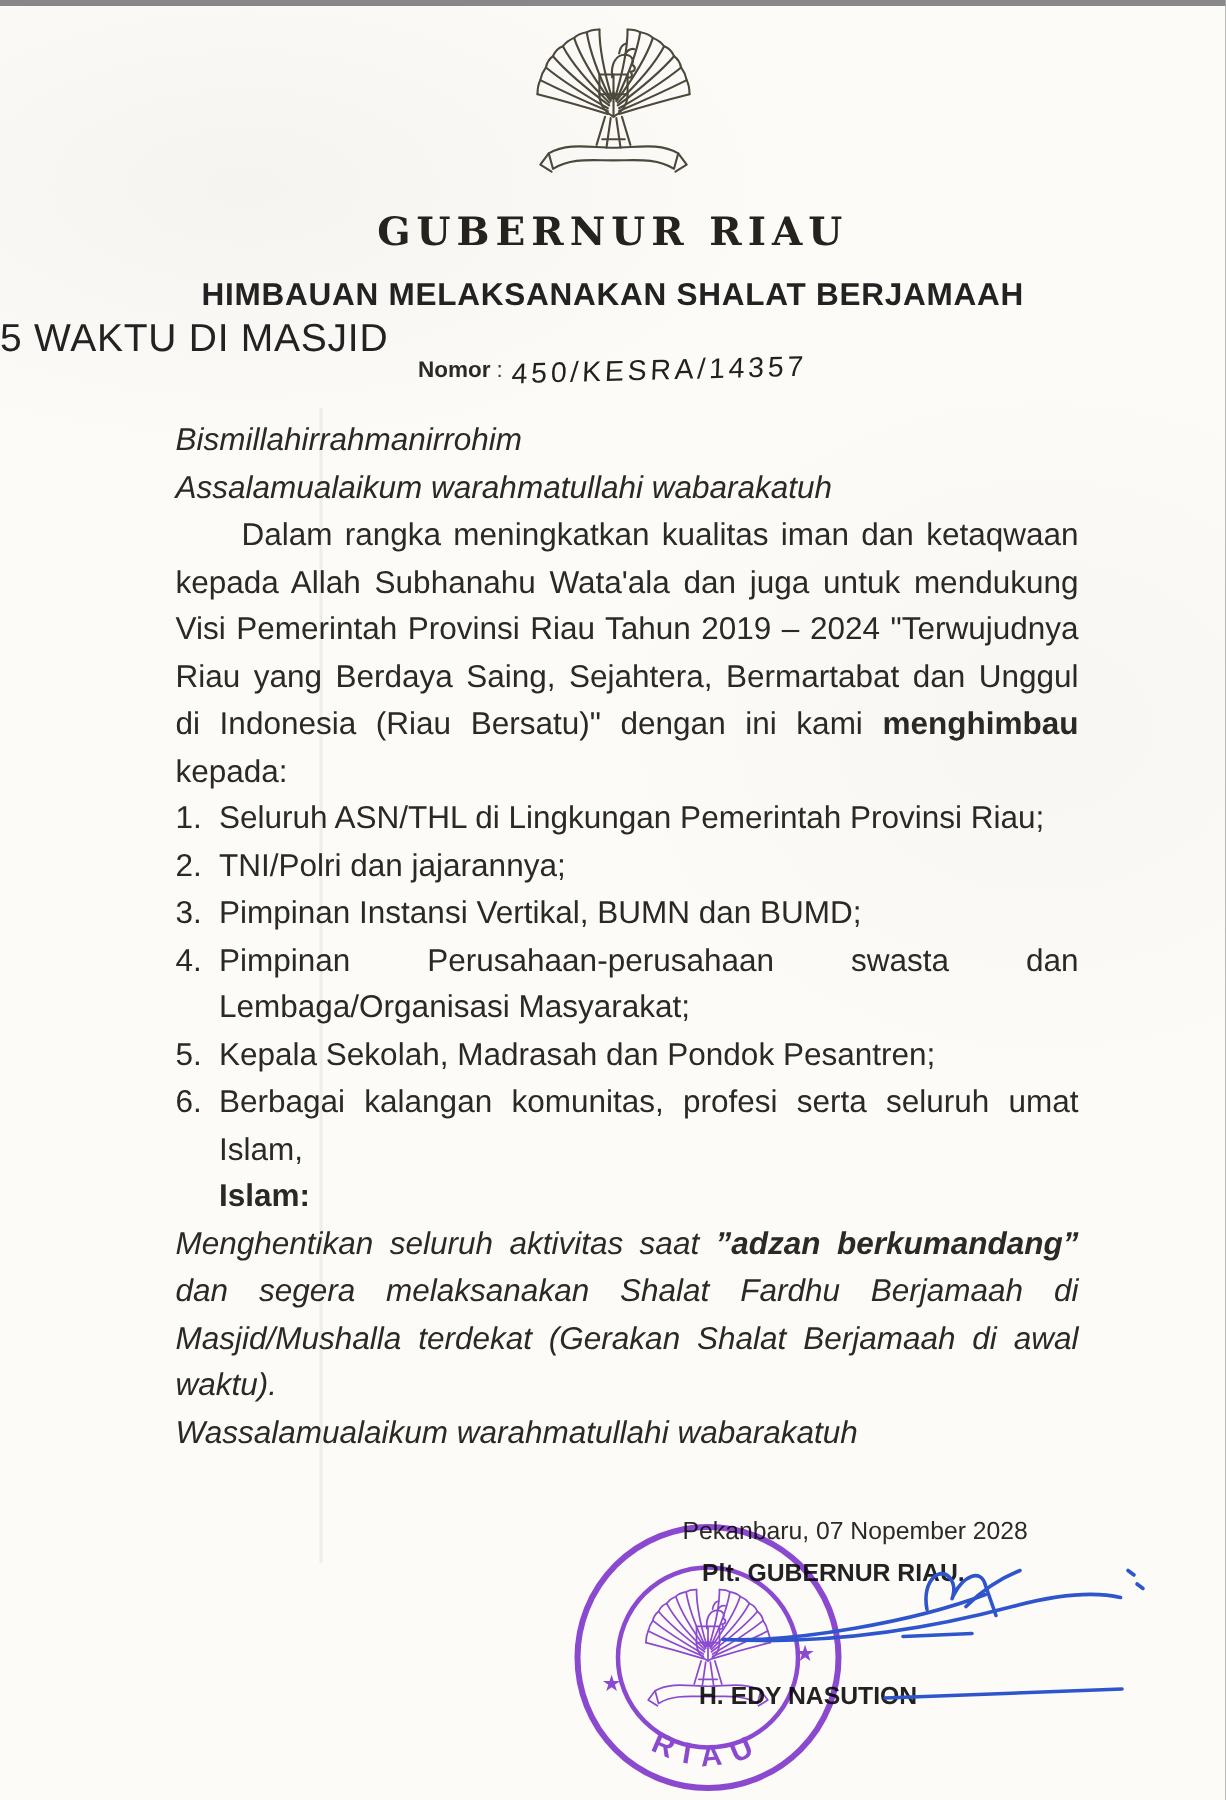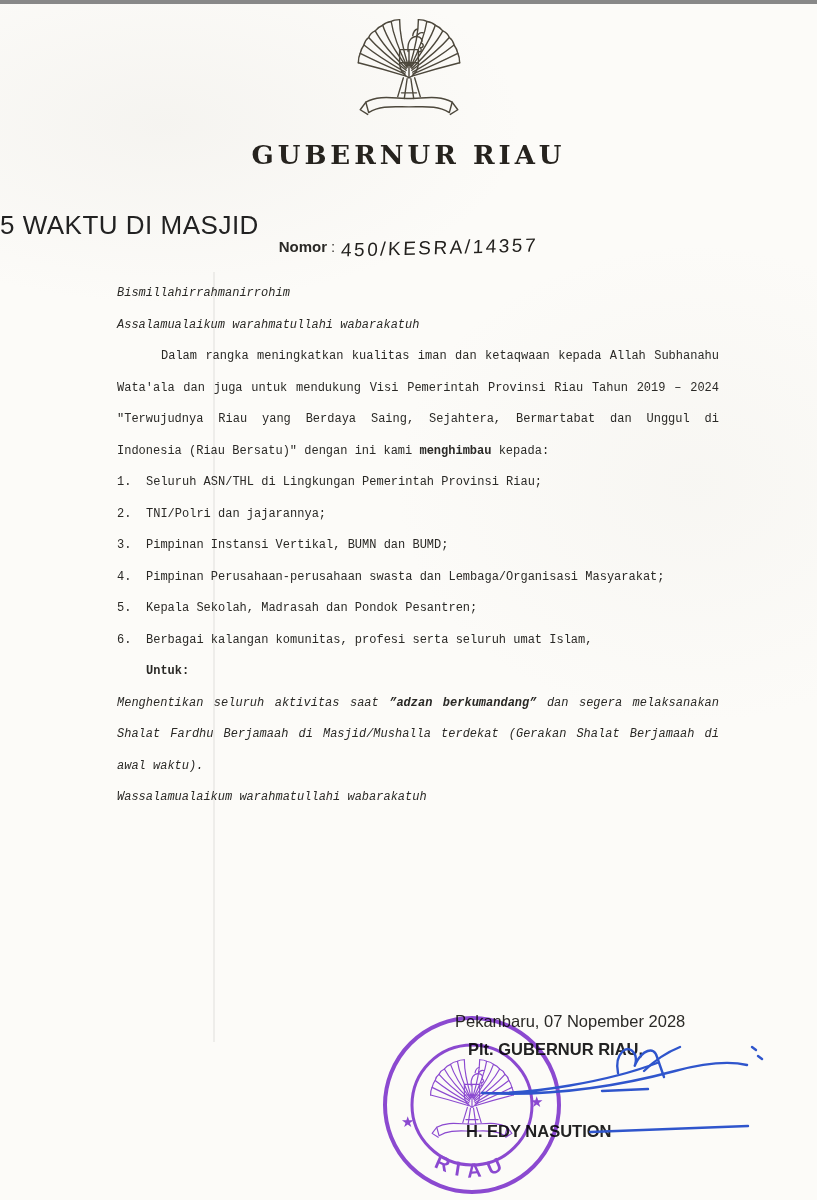--- a/index.html
+++ b/index.html
@@ -26,21 +26,21 @@
   .title2{position:absolute;top:206px;left:0;width:100%;text-align:left;
     font-weight:normal;font-size:26px;letter-spacing:.5px;color:#222;}
   .nomor{position:absolute;top:233px;left:0;width:100%;text-align:center;font-size:15px;}
   .nomor .lbl{font-weight:bold;}
   .nomor .sep{margin:0 6px 0 4px;color:#44423e;}
   .nomor .hand{
     display:inline-block;font-size:19px;letter-spacing:2.5px;color:#23211e;
     transform:rotate(-1.5deg) skewX(-4deg);font-weight:500;vertical-align:-2px;}
   
   .content{position:absolute;top:274px;left:117px;width:602px;
-    font-size:12px;line-height:31.5px;font-family:Liberation Mono, monospace;}
+    font-size:21px;line-height:31.5px;}
   .content p{margin:0;}
   .jst{text-align:justify;}
   .ital{font-style:italic;}
   .indent1{text-indent:44px;}
   .indent2{text-indent:30px;}
   .li{display:flex;}
   .li .num{flex:0 0 29px;}
   .li .txt{flex:1;text-align:justify;}
   .untuk{font-weight:bold;margin-left:29px !important;}
   
@@ -114,20 +114,21 @@
   </defs>
 </svg>
 
 <div class="page">
   <div class="scan-line"></div>
 
   <svg class="emblem" viewBox="0 0 120 130">
     <use href="#garuda"></use>
   </svg>
   <div class="institution">GUBERNUR RIAU</div>
+  <div class="title1">HIMBAUAN MELAKSANAKAN SHALAT BERJAMAAH</div>
   <div class="title2">5 WAKTU DI MASJID</div>
   <div class="nomor">
     <span class="lbl">Nomor</span><span class="sep">:</span><span class="hand">450/KESRA/14357</span>
   </div>
 
   <div class="content">
     <p class="ital">Bismillahirrahmanirrohim</p>
     <p class="ital">Assalamualaikum warahmatullahi wabarakatuh</p>
     <p class="jst indent1"><span>Dalam rangka meningkatkan kualitas iman dan ketaqwaan kepada Allah Subhanahu Wata'ala dan juga untuk mendukung Visi Pemerintah Provinsi Riau Tahun 2019 – 2024 "Terwujudnya Riau yang Berdaya Saing, Sejahtera, Bermartabat dan Unggul di Indonesia (Riau Bersatu)" dengan ini kami </span><b>menghimbau</b><span> kepada:</span></p>
 
@@ -151,21 +152,21 @@
       <div class="li">
         <span class="num">5.</span>
         <span class="txt">Kepala Sekolah, Madrasah dan Pondok Pesantren;</span>
       </div>
       <div class="li">
         <span class="num">6.</span>
         <span class="txt">Berbagai kalangan komunitas, profesi serta seluruh umat Islam,</span>
       </div>
     </div>
 
-    <p class="untuk">Untuk:</p>
+    <p class="untuk">Islam:</p>
     <p class="jst ital"><span>Menghentikan seluruh aktivitas saat </span><b>”adzan berkumandang”</b><span> dan segera melaksanakan Shalat Fardhu Berjamaah di Masjid/Mushalla terdekat (Gerakan Shalat Berjamaah di awal waktu).</span></p>
     <p class="ital">Wassalamualaikum warahmatullahi wabarakatuh</p>
   </div>
 
   <div class="sig-date">Pekanbaru, 07 Nopember 2028</div>
   <div class="sig-title">Plt. GUBERNUR RIAU,</div>
   <div class="sig-name">H. EDY NASUTION</div>
 
   <svg class="stamp" viewBox="0 0 190 190">
     <circle class="ring" cx="95" cy="95" r="87" stroke-width="4"></circle>

